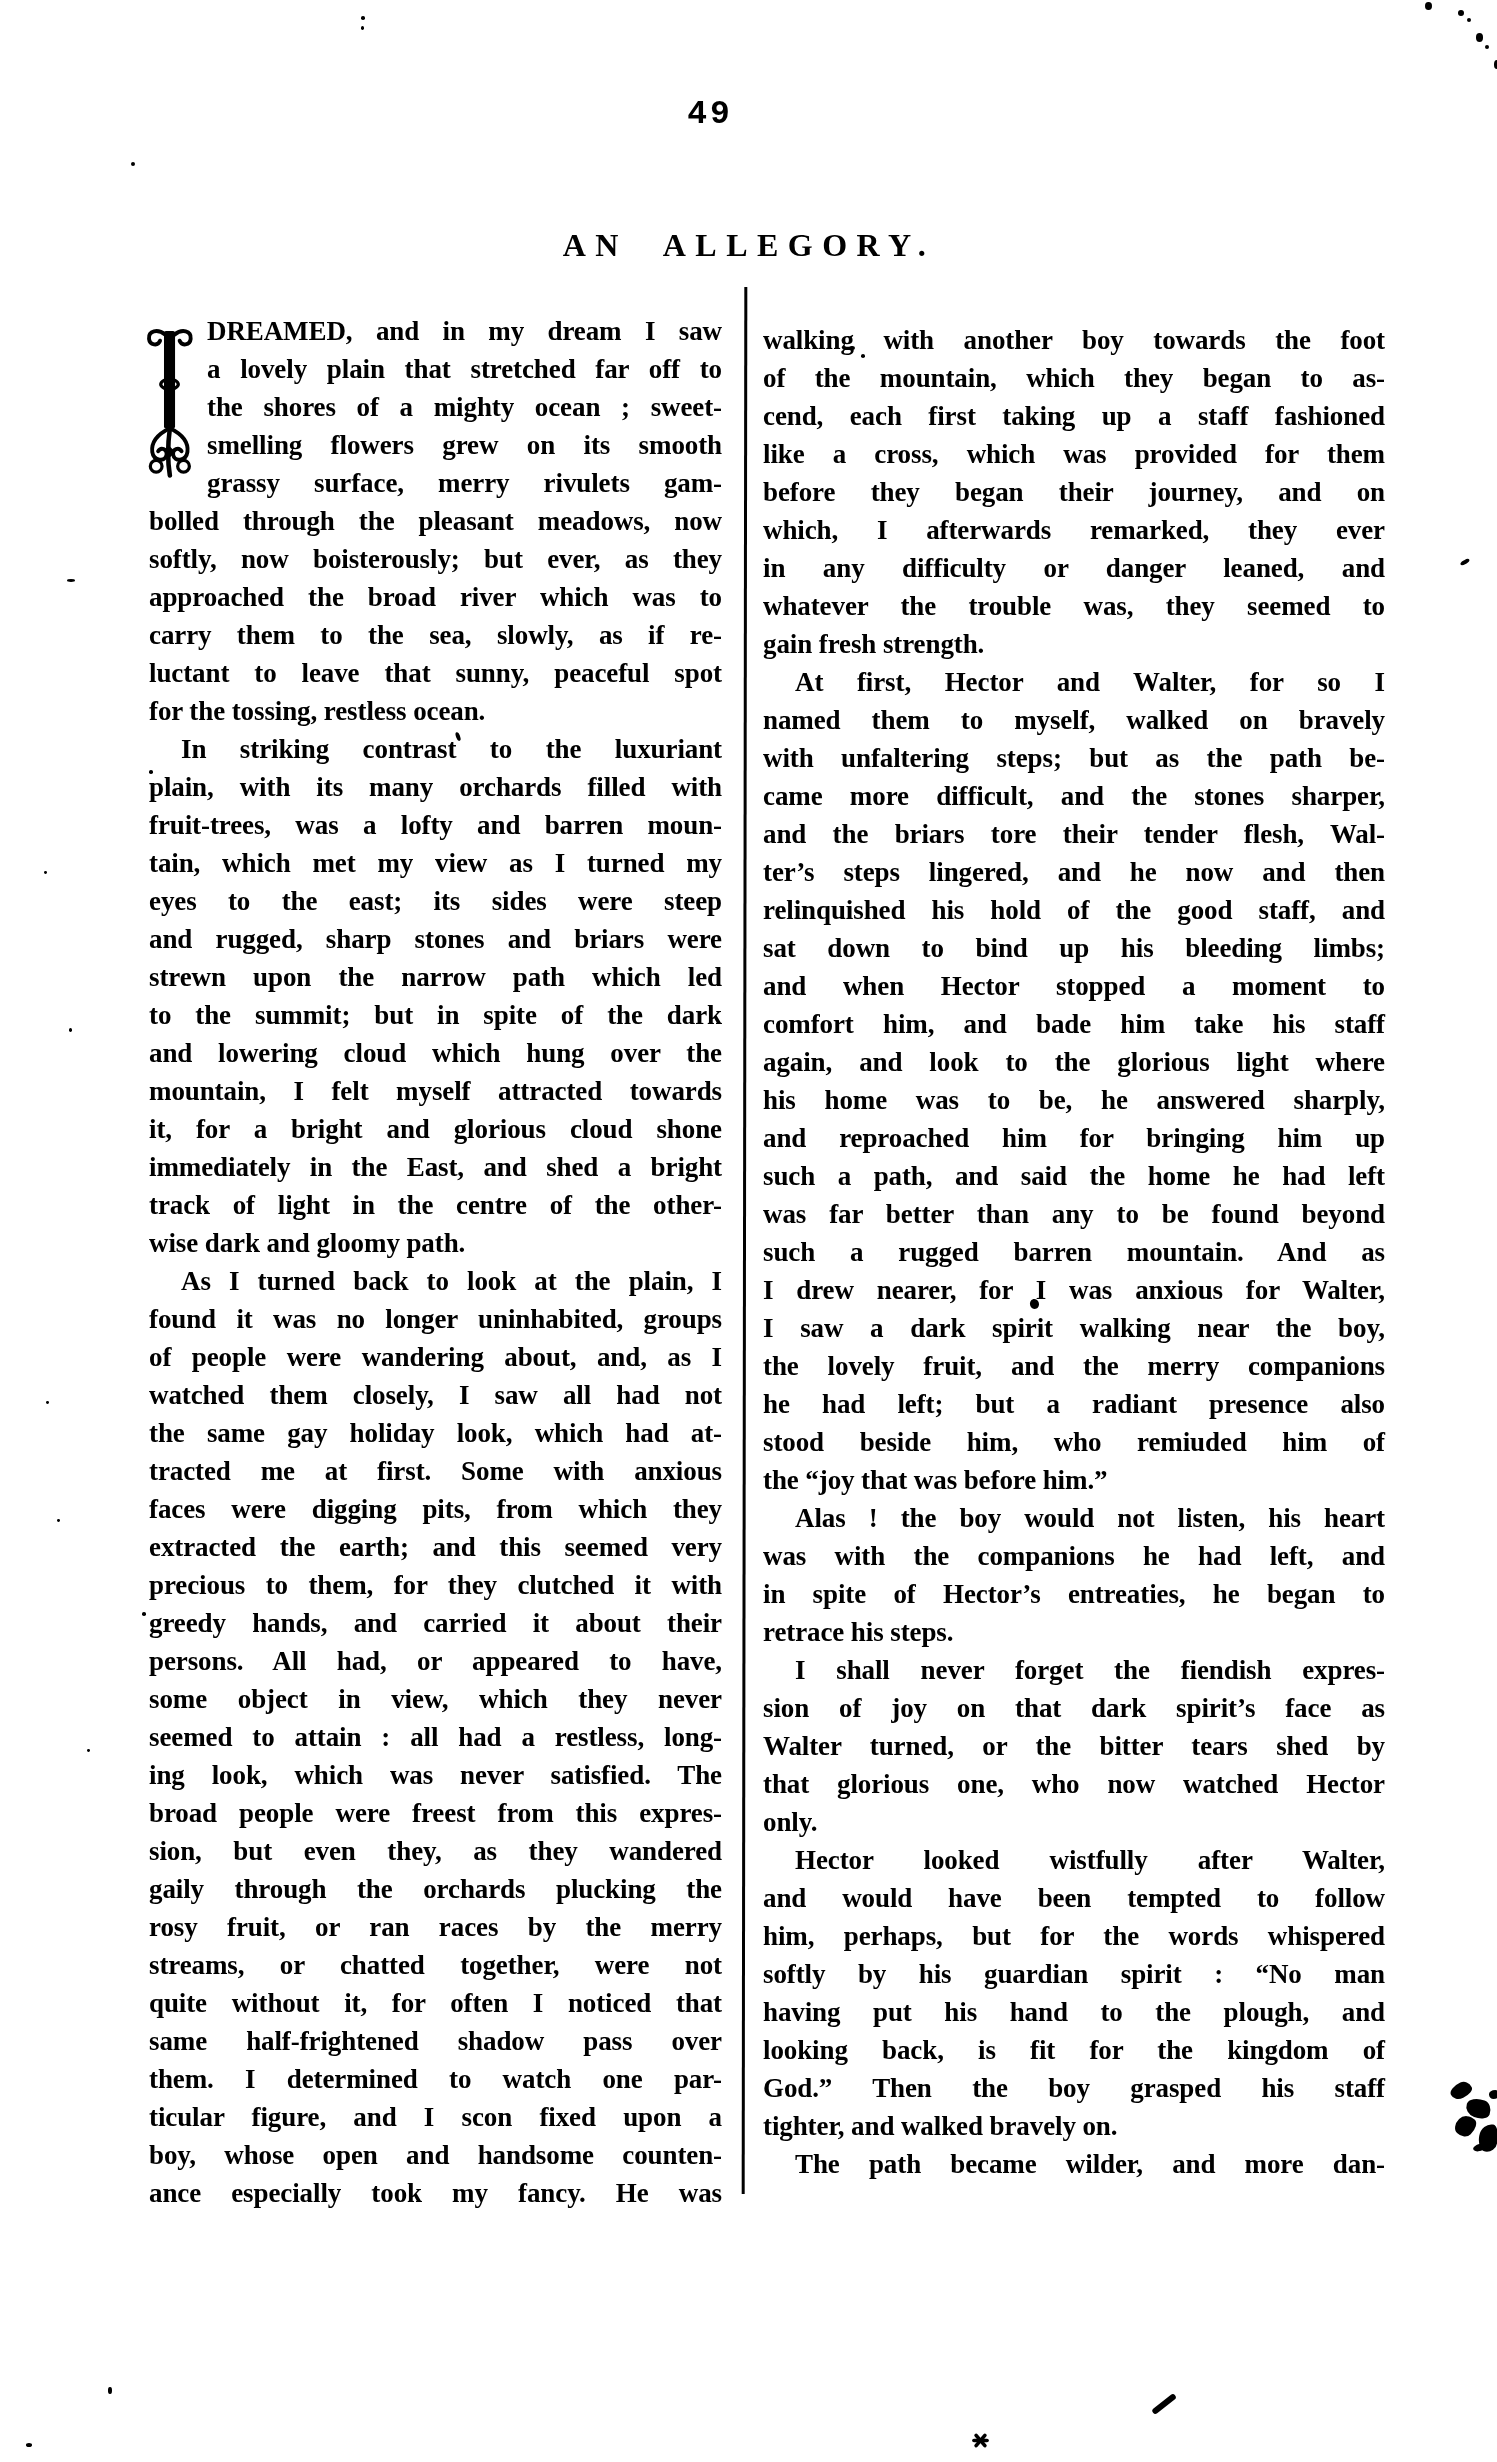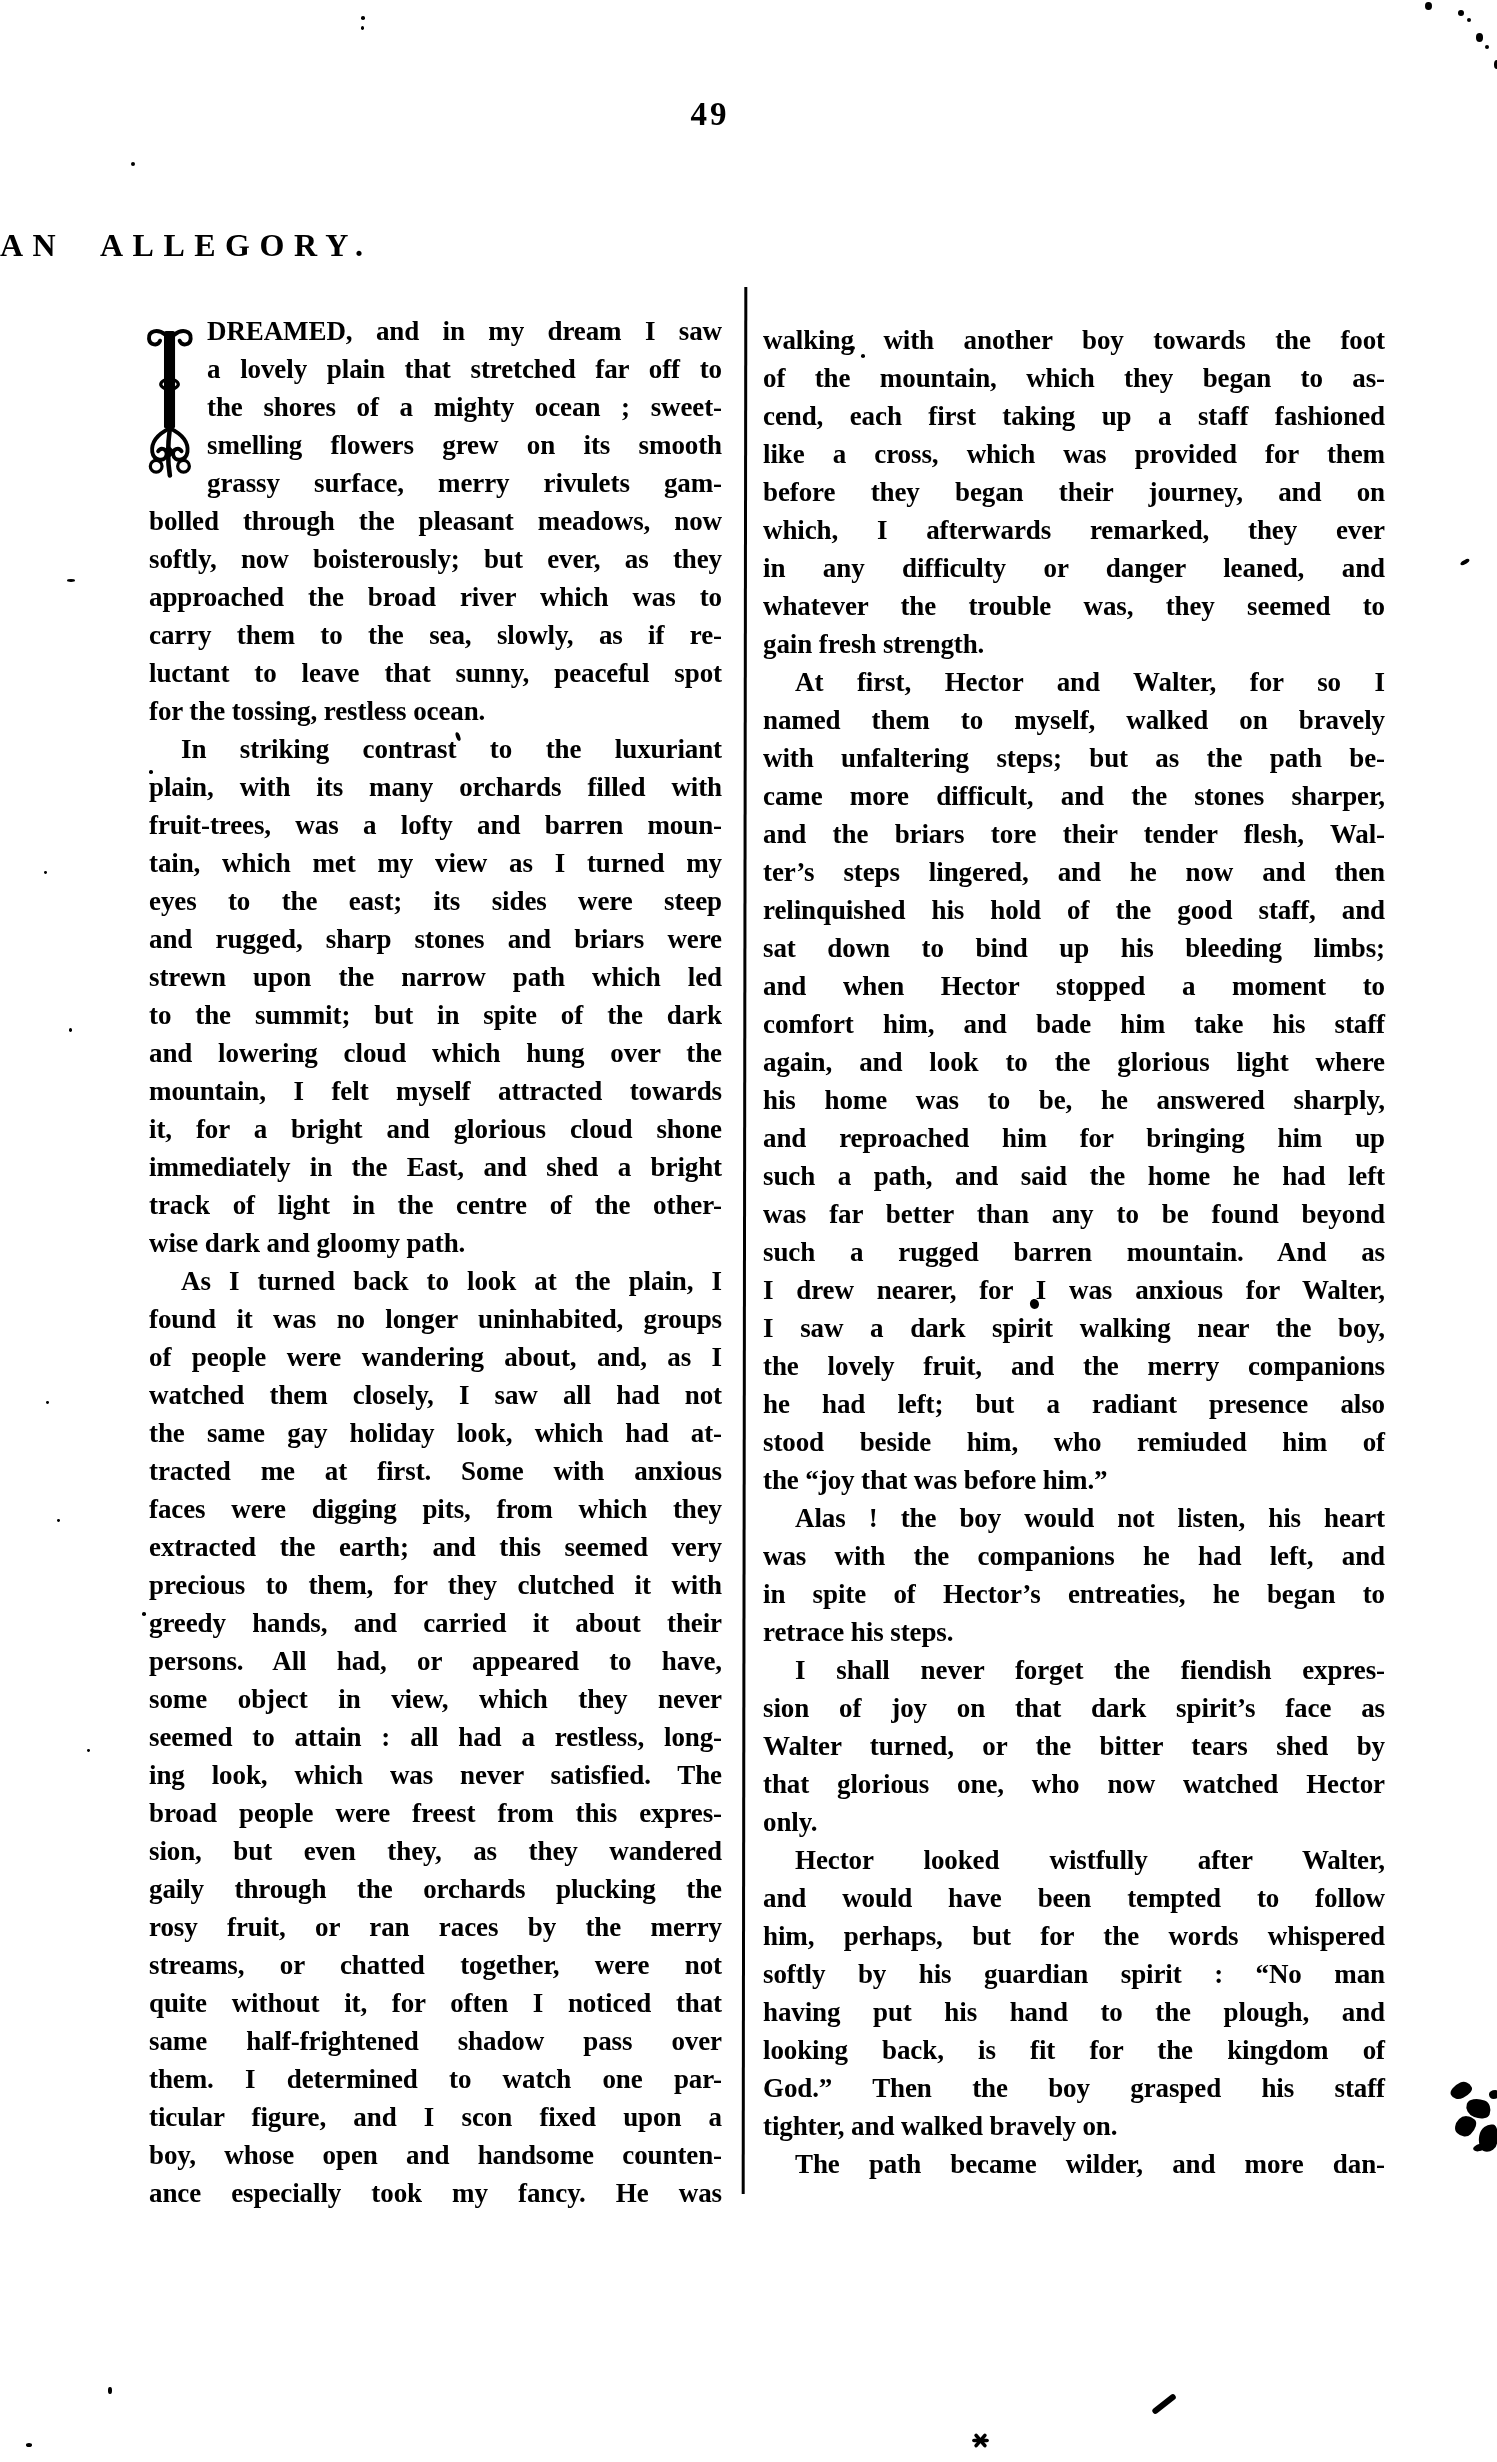--- a/index.html
+++ b/index.html
@@ -4,25 +4,25 @@
 <style>
   html,body{margin:0;padding:0;}
   body{
     width:1498px;height:2462px;
     background:#ffffff;color:#000;
     font-family:"Liberation Serif","DejaVu Serif",serif;
     position:relative;overflow:hidden;
   }
   .page-number{
     position:absolute;top:96px;left:637px;width:146px;
-    text-align:center;font-size:33px;font-weight:700;letter-spacing:2.9px;
+    text-align:center;font-size:33px;font-weight:700;letter-spacing:2.9px;font-family:Liberation Mono, monospace;
   }
   .article-title{
     position:absolute;top:227px;left:0;width:1498px;
-    text-align:left;font-size:32px;font-weight:700;
+    text-align:center;font-size:32px;font-weight:700;
     letter-spacing:9.5px;word-spacing:19px;
   }
   .column{
     position:absolute;top:312px;
     font-size:27px;font-weight:700;line-height:38px;
     letter-spacing:-0.1px;
   }
   #col-left{left:149px;width:573px;}
   #col-right{left:763px;width:622px;margin-top:9px;}
   .line{text-align:justify;text-align-last:justify;white-space:normal;}

